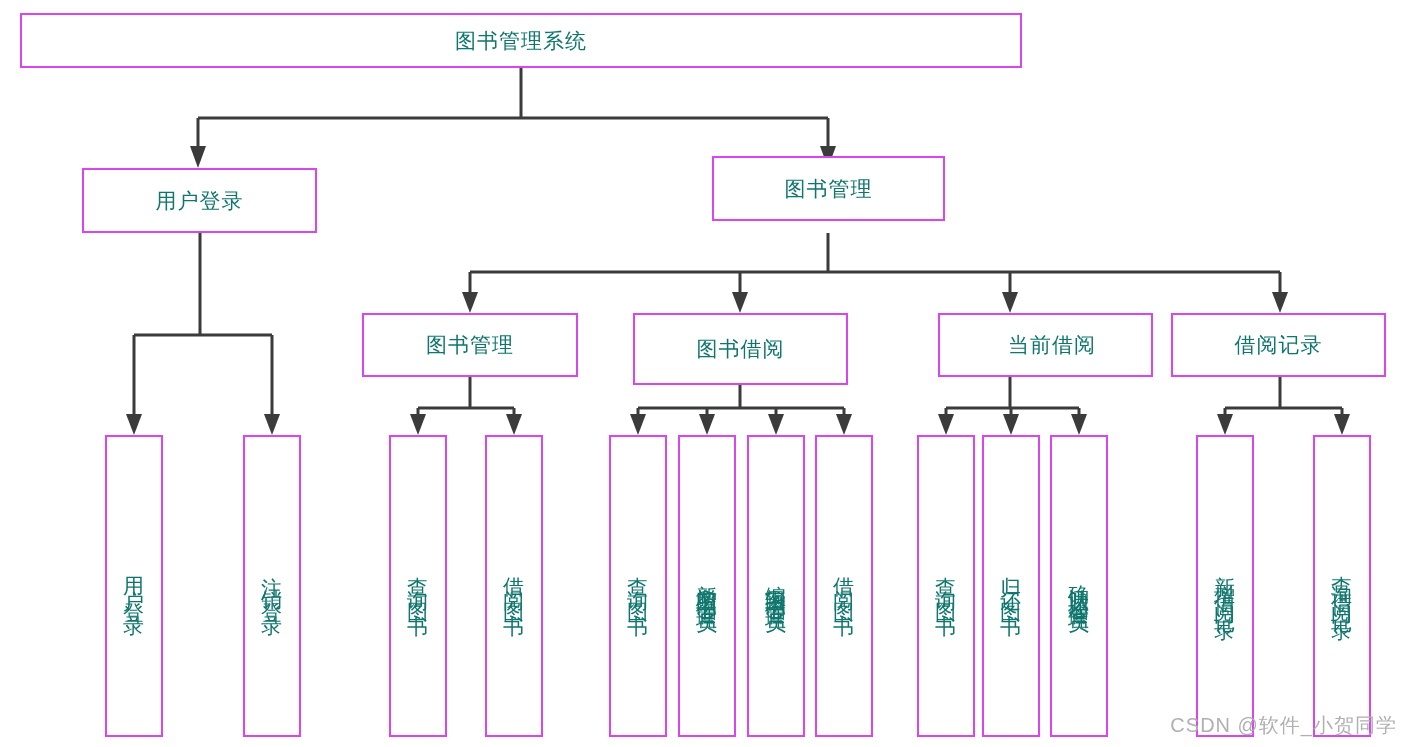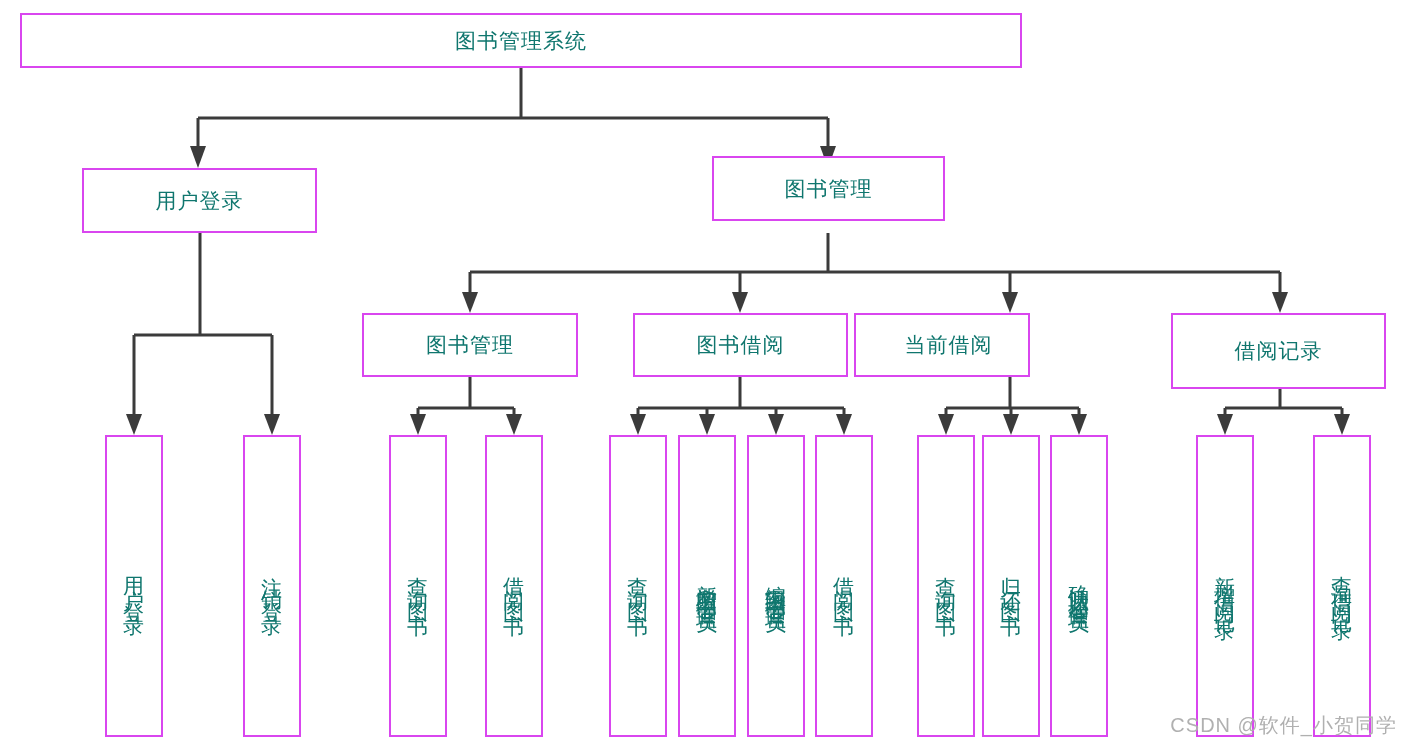--- a/index.html
+++ b/index.html
@@ -95,27 +95,27 @@
   <div class="box" style="left:82px;top:168px;width:235px;height:65px;">
     <span class="h-label">用户登录</span>
   </div>
   <div class="box" style="left:712px;top:156px;width:233px;height:65px;">
     <span class="h-label">图书管理</span>
   </div>
 
   <div class="box" style="left:362px;top:313px;width:216px;height:64px;">
     <span class="h-label">图书管理</span>
   </div>
-  <div class="box" style="left:633px;top:313px;width:215px;height:64px;">
+  <div class="box" style="left:633px;top:313px;width:215px;height:72px;">
     <span class="h-label">图书借阅</span>
   </div>
-  <div class="box" style="left:854px;top:313px;width:176px;height:64px;padding-left:13px;">
+  <div class="box" style="left:938px;top:313px;width:215px;height:64px;padding-left:13px;">
     <span class="h-label">当前借阅</span>
   </div>
-  <div class="box" style="left:1171px;top:313px;width:215px;height:76px;text-align:right;">
+  <div class="box" style="left:1171px;top:313px;width:215px;height:64px;text-align:right;">
     <span class="h-label">借阅记录</span>
   </div>
 
   <div class="box leaf v4" style="left:105px;top:435px;width:58px;height:302px;">
     <span>用户登录</span>
   </div>
   <div class="box leaf v4" style="left:243px;top:435px;width:58px;height:302px;">
     <span>注销登录</span>
   </div>
 

